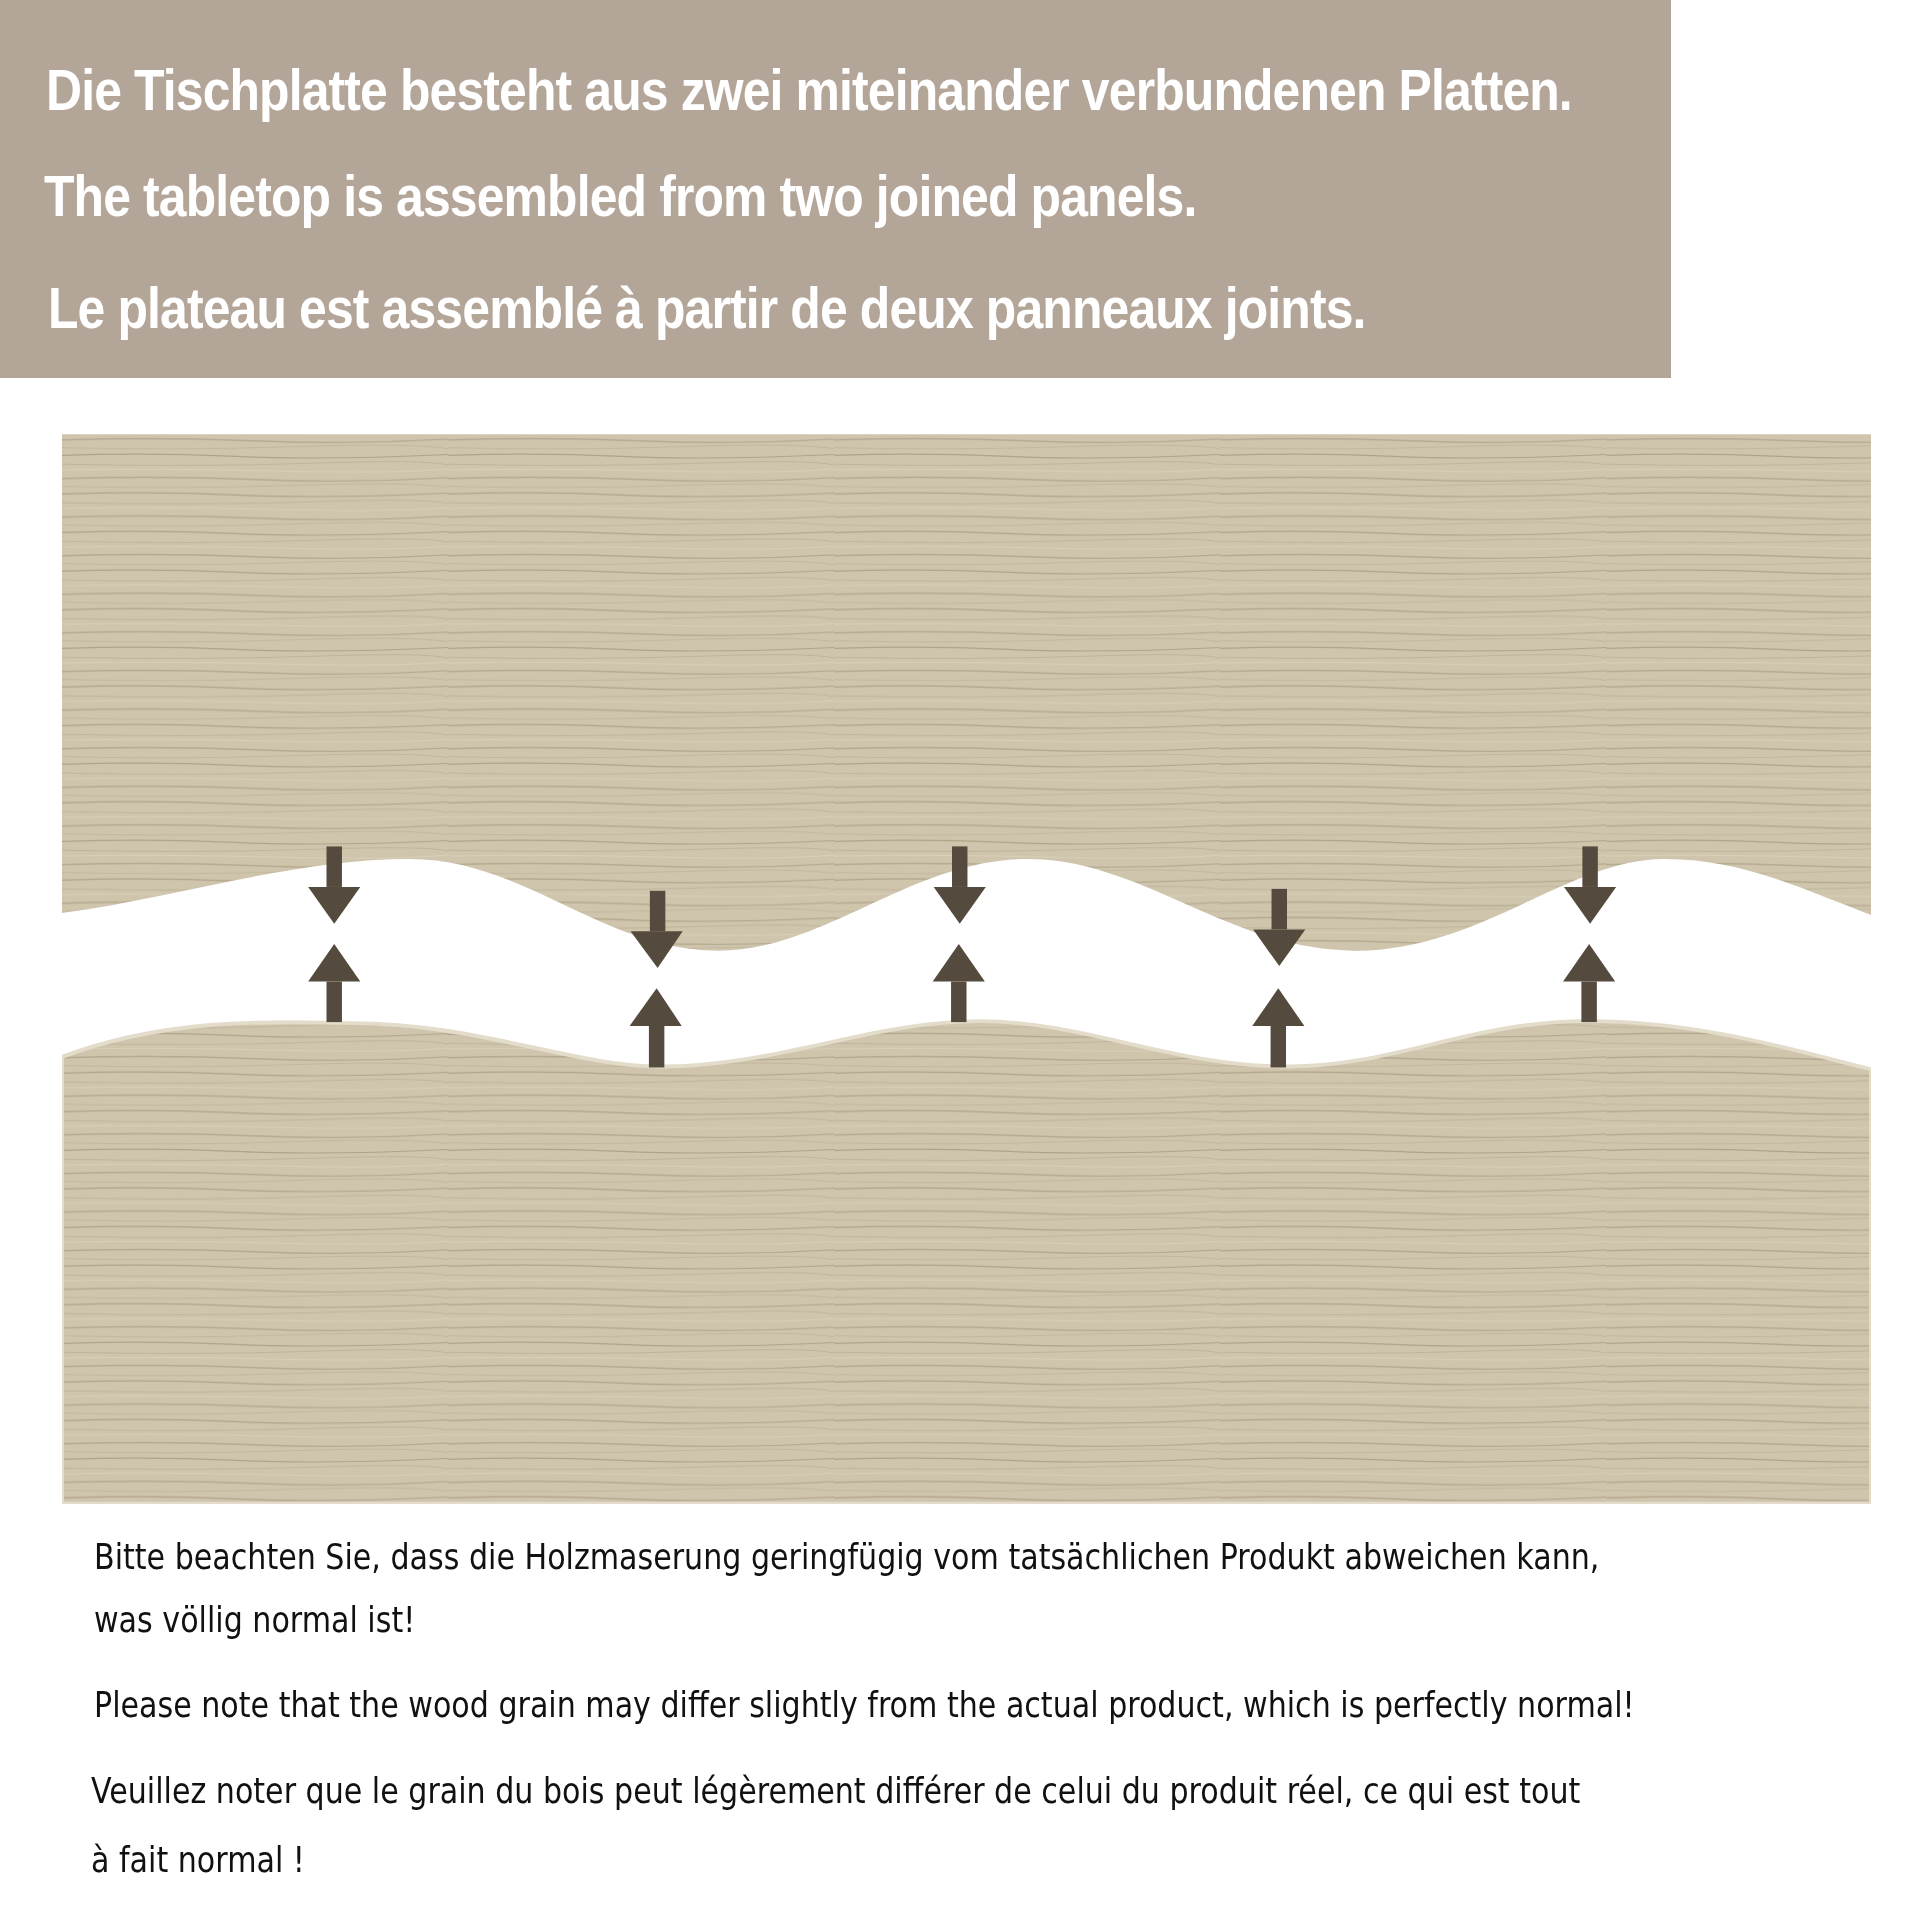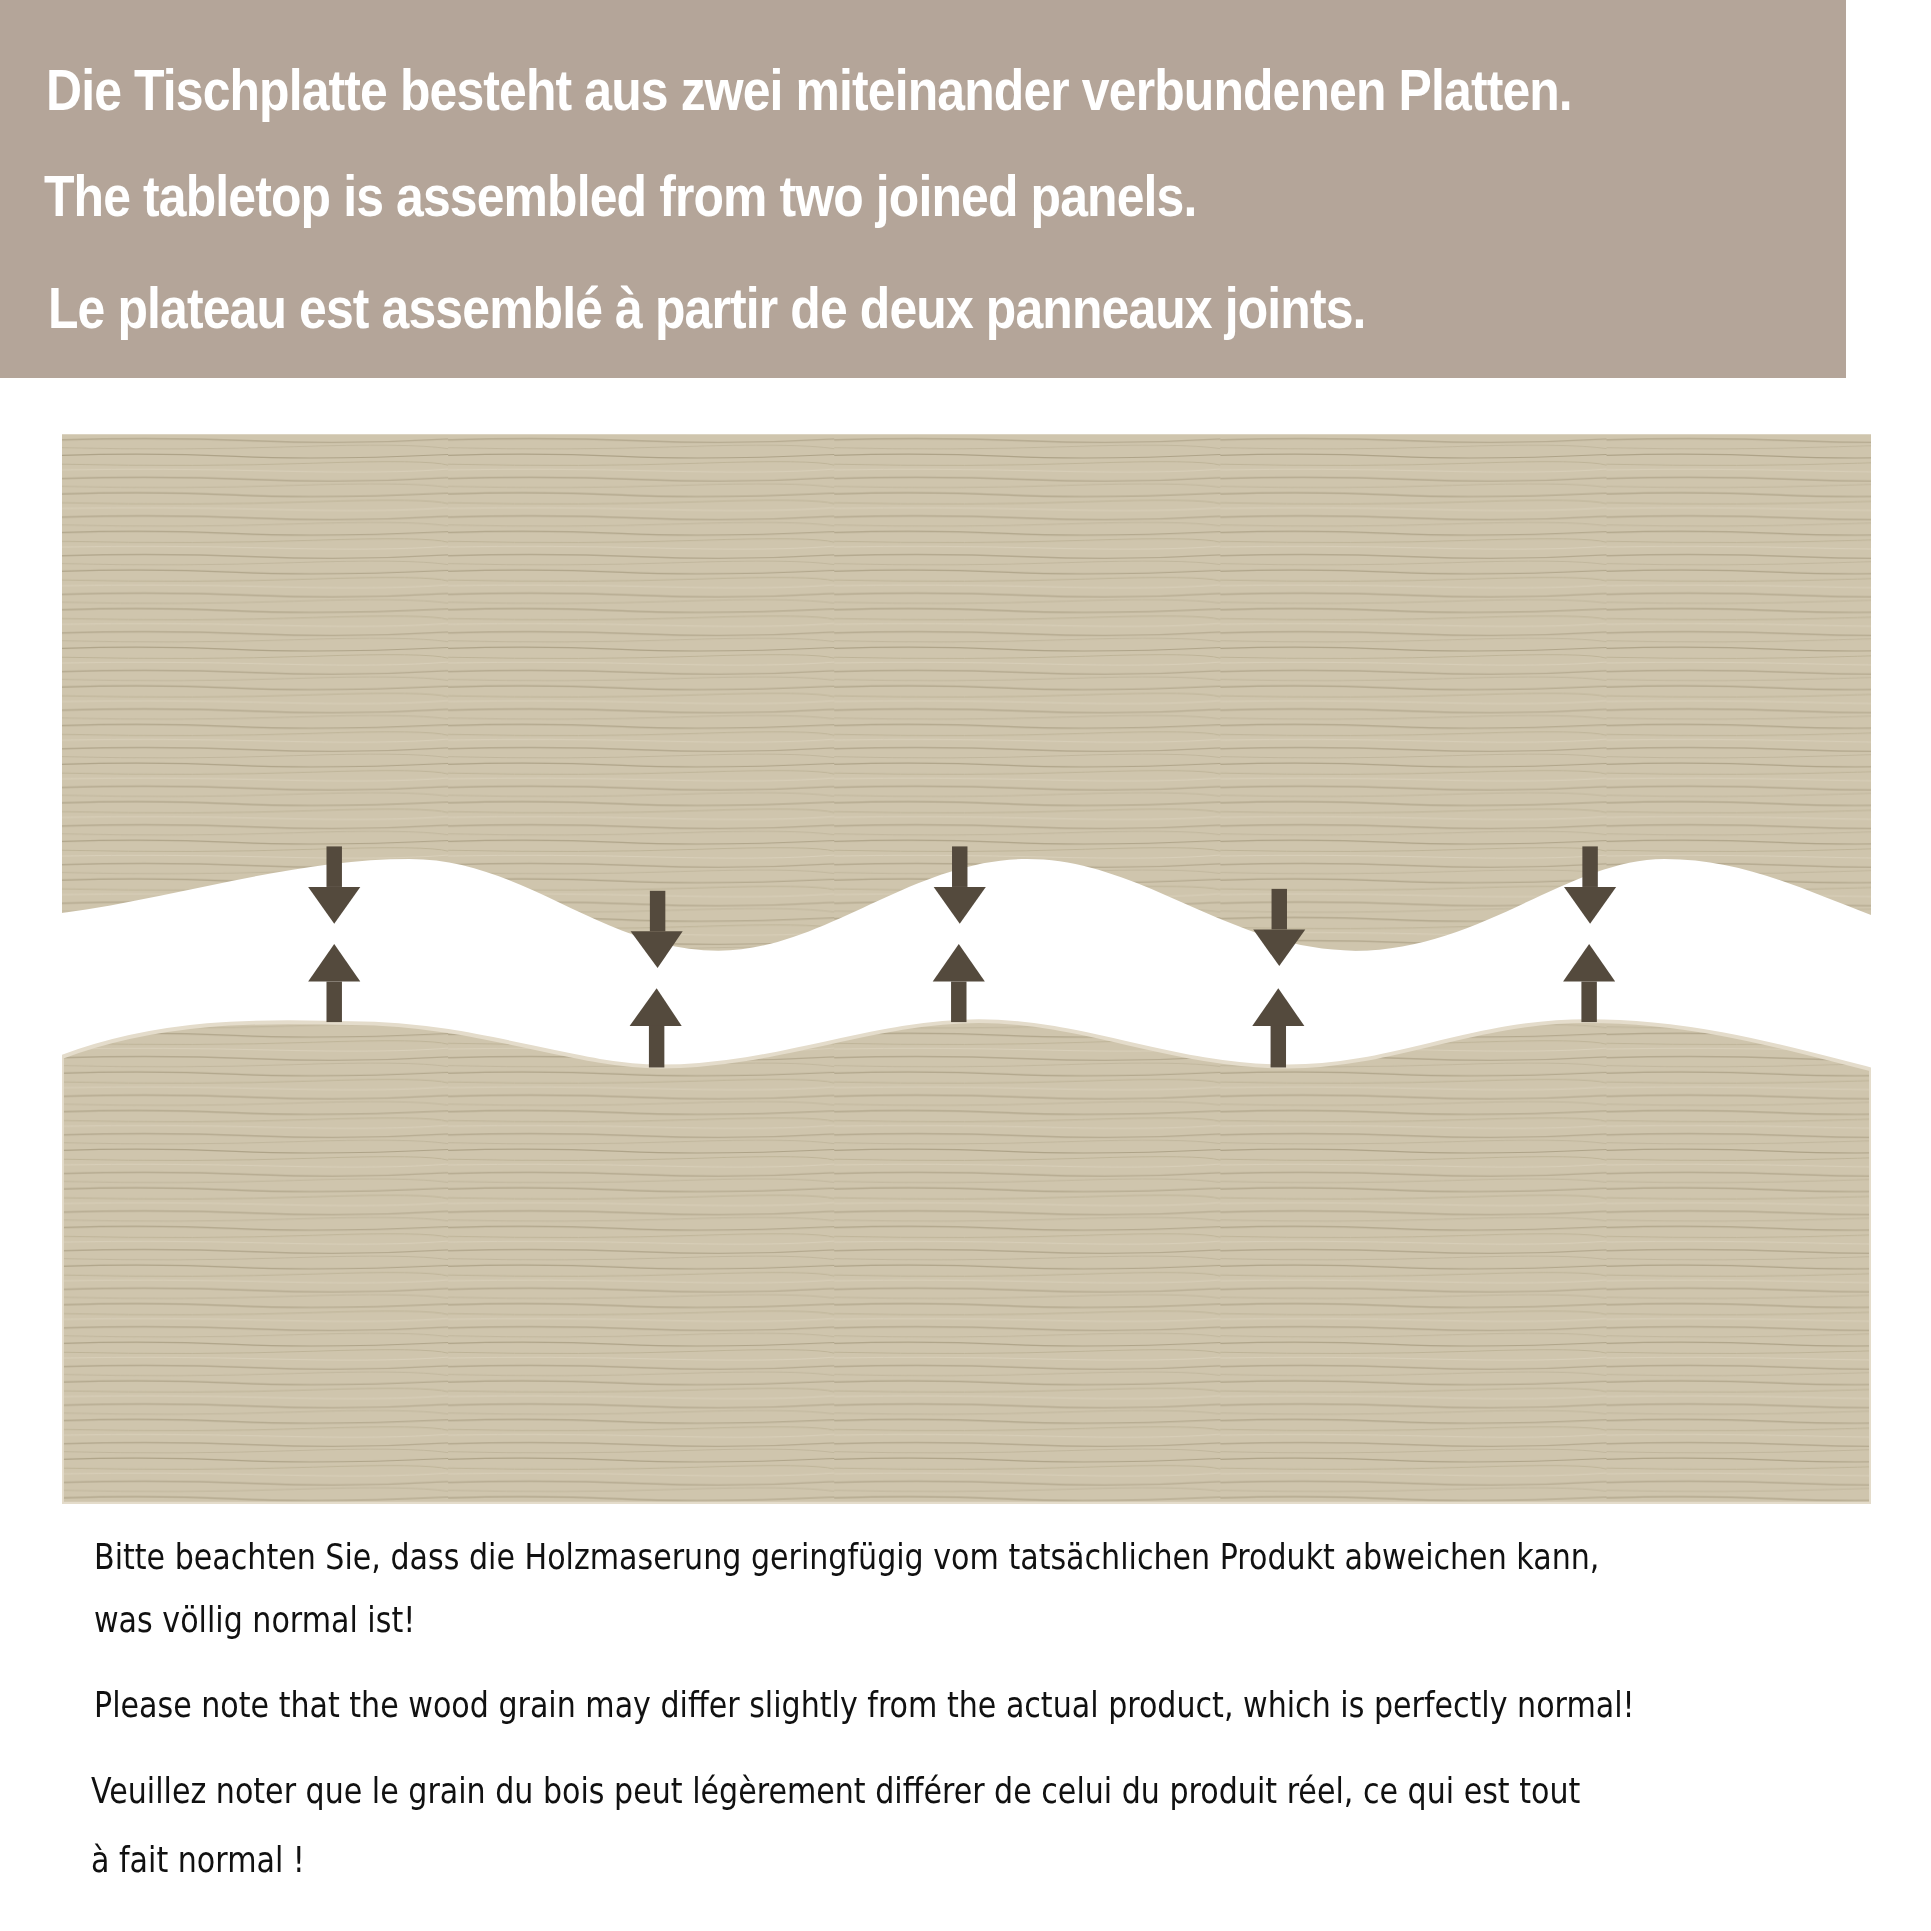--- a/index.html
+++ b/index.html
@@ -1,17 +1,17 @@
 <!DOCTYPE html>
 <html><head>
 <meta charset="utf-8">
 <style>
   html, body { margin:0; padding:0; }
   body { width:1931px; height:1931px; background:#ffffff; position:relative; overflow:hidden; font-family:"Liberation Sans", sans-serif; }
-  .banner { position:absolute; left:0; top:0; width:1846px; height:378px; background:#b4a599; }
+  .banner { position:absolute; left:0; top:0; width:1671px; height:378px; background:#b4a599; }
   .banner .line { position:absolute; color:#ffffff; font-family:"Liberation Sans", sans-serif; font-weight:bold; font-size:58px; letter-spacing:-1px; white-space:nowrap; transform-origin:left top; transform:scaleX(0.86); }
   .l1 { left:46px; top:56px; }
   .l2 { left:44px; top:162px; }
   .l3 { left:48px; top:274px; }
   .board { position:absolute; left:62px; top:434px; width:1809px; height:1070px; }
   .notes { position:absolute; left:0; top:0; width:1931px; }
   .note { position:absolute; font-family:"DejaVu Sans", sans-serif; font-size:35px; color:#111; white-space:nowrap; transform-origin:left top; transform:scaleX(0.86); }
 </style>
 </head>
 <body>

